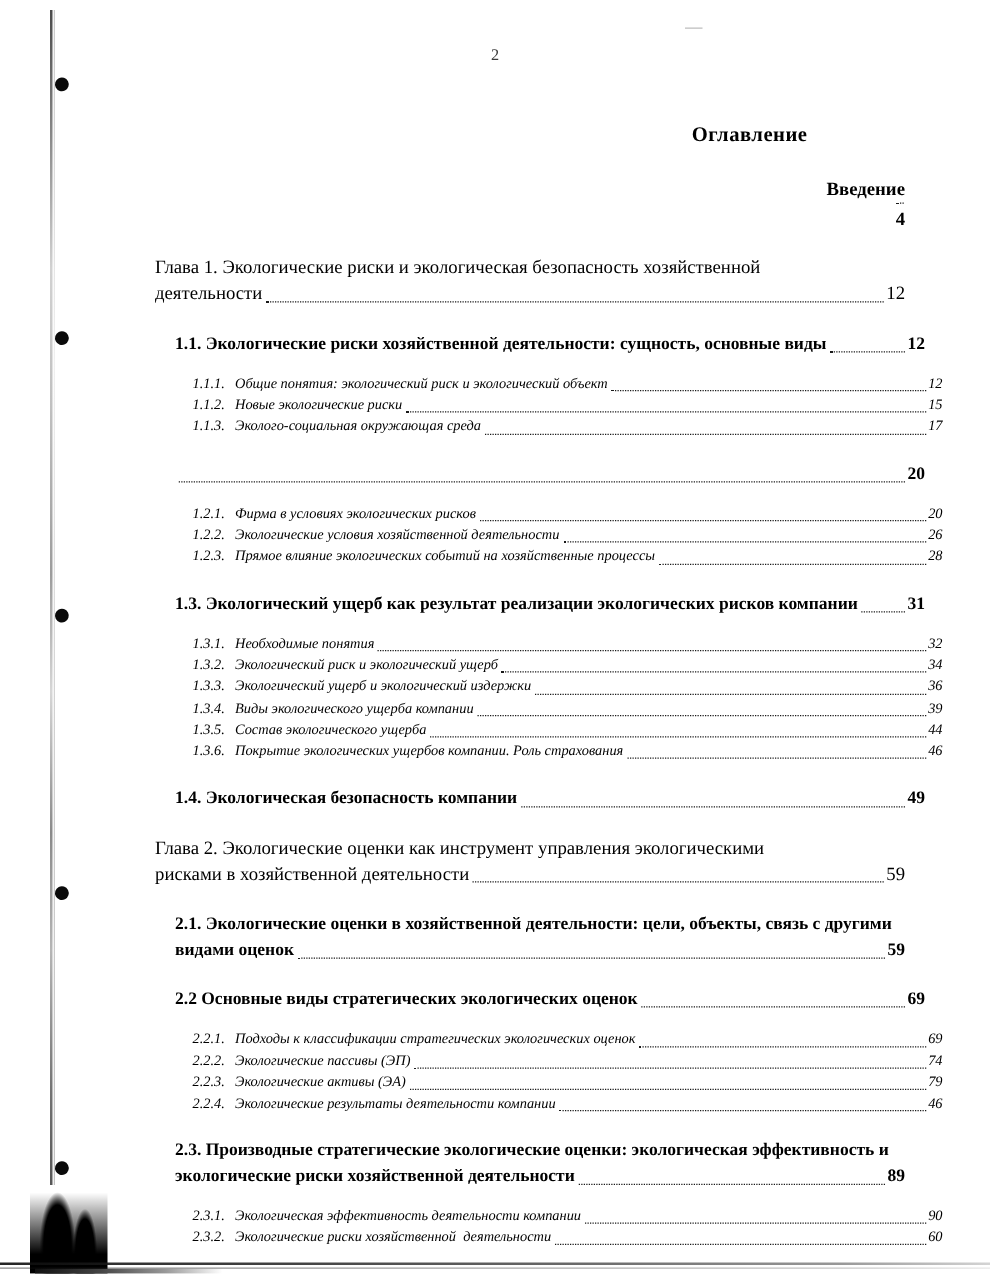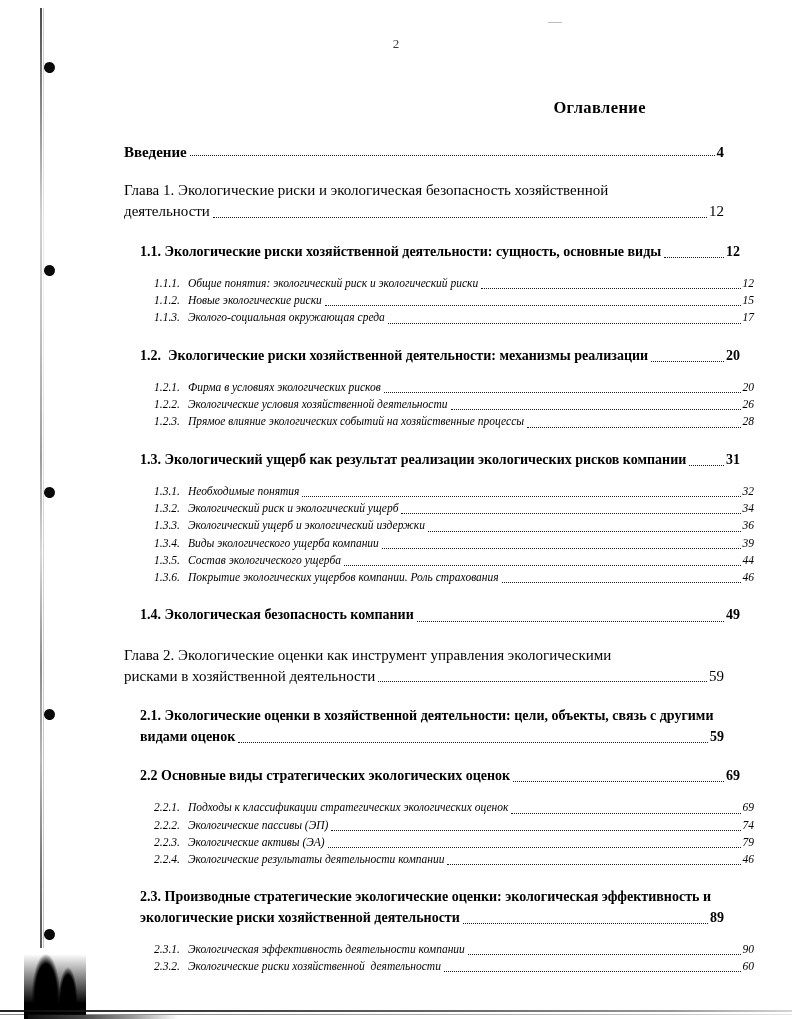--- a/index.html
+++ b/index.html
@@ -136,20 +136,21 @@
   }
 
   
   .entry-block .firstline { white-space: pre-wrap; }
 
   
   .lvl-top {
     font-size: 15px;
     font-weight: bold;
     margin-left: 0px;
+    flex-direction: column;
   }
   .lvl-top .leader { border-bottom-style: dotted; border-bottom-width: 1.6px; margin-bottom: 5px; }
 
   .lvl-chapter {
     font-size: 15px;
     font-weight: normal;
     margin-left: 0px;
     line-height: 1.42;
   }
   .lvl-chapter .leader { border-bottom-width: 1.6px; margin-bottom: 5px; }
@@ -227,41 +228,40 @@
     <div class="entry lvl-sec">
       <span class="etext">1.1. Экологические риски хозяйственной деятельности: сущность, основные виды</span>
       <span class="leader"></span>
       <span class="pnum">12</span>
     </div>
 
     <div class="gap-md"></div>
 
     <div class="entry lvl-sub">
       <span class="num">1.1.1.</span>
-      <span class="etext">Общие понятия: экологический риск и экологический риски</span>
+      <span class="etext">Общие понятия: экологический риск и экологический объект</span>
       <span class="leader"></span>
       <span class="pnum">12</span>
     </div>
     <div class="entry lvl-sub">
       <span class="num">1.1.2.</span>
       <span class="etext">Новые экологические риски</span>
       <span class="leader"></span>
       <span class="pnum">15</span>
     </div>
     <div class="entry lvl-sub">
       <span class="num">1.1.3.</span>
       <span class="etext">Эколого-социальная окружающая среда</span>
       <span class="leader"></span>
       <span class="pnum">17</span>
     </div>
 
     <div class="gap-lg"></div>
 
     <div class="entry lvl-sec">
-      <span class="etext">1.2.  Экологические риски хозяйственной деятельности: механизмы реализации</span>
       <span class="leader"></span>
       <span class="pnum">20</span>
     </div>
 
     <div class="gap-md"></div>
 
     <div class="entry lvl-sub">
       <span class="num">1.2.1.</span>
       <span class="etext">Фирма в условиях экологических рисков</span>
       <span class="leader"></span>

